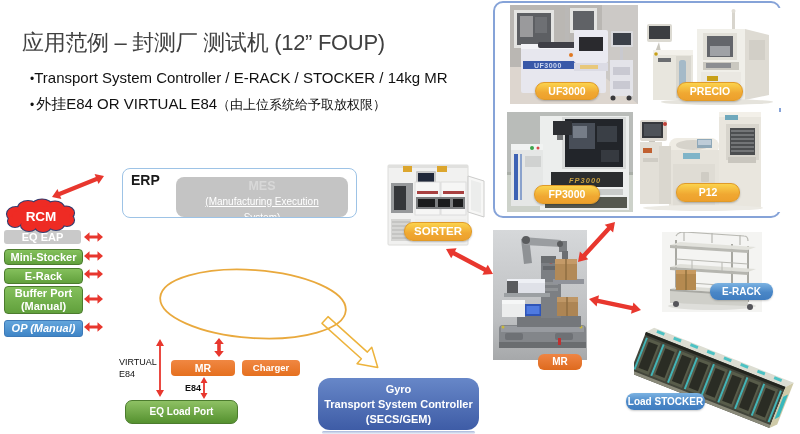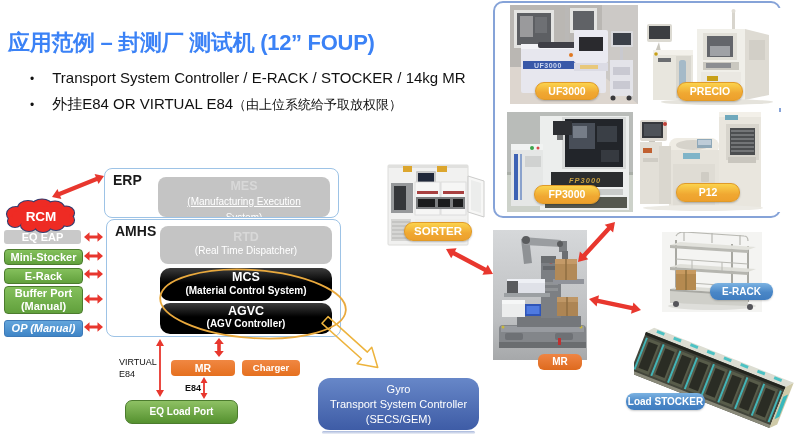--- a/index.html
+++ b/index.html
@@ -7,24 +7,24 @@
 #stage{position:absolute;left:0;top:0;width:800px;height:434px;background:#fff;}
 .abs{position:absolute;}
 .goldlbl{position:absolute;background:linear-gradient(#fbd34d,#f0a832 60%,#eda02c);border:1px solid #e09a28;border-radius:9px;color:#fff;font-weight:bold;text-align:center;box-shadow:0 1px 2px rgba(0,0,0,.25);}
 .bluelbl{position:absolute;background:linear-gradient(#7cb3e2,#4a87c7 55%,#3f7cbf);border-radius:8px;color:#fff;font-weight:bold;text-align:center;box-shadow:0 1px 2px rgba(0,0,0,.2);}
 .greenbox{position:absolute;background:linear-gradient(#84c05c,#61a03c);border:1px solid #4c7c2e;border-radius:4px;color:#fff;font-weight:bold;text-align:center;font-size:11px;}
 </style>
 </head>
 <body>
 <div id="stage">
 
-<div class="abs" style="left:8px;top:28px;width:480px;color:#3b82f6;font-size:22px;font-weight:bold;letter-spacing:-0.3px;">应用范例 – 封测厂 测试机 (12” FOUP)</div>
-
-<div class="abs" style="left:30px;top:69px;width:470px;color:#111;font-size:15px;"><span style="font-size:12px;">•</span><span style="margin-left:18px;text-align:center;">Transport System Controller / E-RACK / STOCKER / 14kg MR</span></div>
-<div class="abs" style="left:30px;top:95px;width:470px;color:#111;font-size:15px;"><span style="font-size:12px;">•</span><span style="margin-left:18px;">外挂E84 OR VIRTUAL E84<span style="font-size:13px;">（由上位系统给予取放权限）</span></span></div>
+<div class="abs" style="left:22px;top:28px;width:480px;color:#404040;font-size:22px;font-weight:normal;letter-spacing:-0.3px;">应用范例 – 封测厂 测试机 (12” FOUP)</div>
+
+<div class="abs" style="left:30px;top:69px;width:470px;color:#111;font-size:15px;"><span style="font-size:12px;">•</span><span style="text-align:center;">Transport System Controller / E-RACK / STOCKER / 14kg MR</span></div>
+<div class="abs" style="left:30px;top:95px;width:470px;color:#111;font-size:15px;"><span style="font-size:12px;">•</span><span style="margin-left:2px;">外挂E84 OR VIRTUAL E84<span style="font-size:13px;">（由上位系统给予取放权限）</span></span></div>
 
 <div class="abs" style="left:493px;top:1px;width:284px;height:213px;border:2px solid #86a3d8;border-radius:10px;background:#fff;"></div>
 
 <svg class="abs" style="left:510px;top:5px;" width="128" height="99" viewBox="0 0 128 99">
   <rect x="0" y="0" width="128" height="99" fill="#bab7b3"></rect>
   <rect x="0" y="62" width="128" height="37" fill="#ddd6cf"></rect>
   <polygon points="92,0 128,0 128,99 92,70" fill="#ccc9c6"></polygon>
   <rect x="4" y="5" width="40" height="38" fill="#e4e4e2"></rect>
   <rect x="7" y="8" width="34" height="32" fill="#5d5f63"></rect>
   <rect x="10" y="11" width="13" height="21" fill="#9a9a9c"></rect>
@@ -345,59 +345,44 @@
       <rect x="114" y="8" width="10" height="28"></rect>
           <rect x="132" y="8" width="10" height="28"></rect>
     </g>
 
     <polygon points="150,0 156,-7 156,38 150,44" fill="#cfcaa8"></polygon>
     <polygon points="151.5,10 155,6 155,30 151.5,34" fill="#38b8bc"></polygon>
   </g>
 </svg>
 <div class="bluelbl" style="left:626px;top:393px;width:79px;height:17px;font-size:10px;line-height:17px;white-space:nowrap;">Load STOCKER</div>
 
-<div class="abs" style="left:104px;top:168px;width:233px;height:48px;border:1.5px solid #9dc3e6;border-radius:8px;background:#fff;overflow:hidden;">
+<div class="abs" style="left:122px;top:168px;width:233px;height:48px;border:1.5px solid #9dc3e6;border-radius:8px;background:#fff;overflow:hidden;">
   <div class="abs" style="left:8px;top:3px;color:#1a1a1a;font-size:14px;font-weight:bold;">ERP</div>
   <div class="abs" style="left:53px;top:8px;width:172px;height:40px;background:#c4c4c4;border-radius:8px;text-align:center;">
     <div style="color:#d8d8d8;font-weight:bold;font-size:12.5px;line-height:15px;margin-top:2px;">MES</div>
     <div style="color:#fff;font-size:10px;line-height:16px;text-decoration:underline;">(Manufacturing Execution<br>System)</div>
   </div>
 </div>
 
-<div class="abs" style="left:106px;top:219px;width:233px;height:116px;border:1.5px solid #9dc3e6;border-radius:8px;background:#fff;">
-  <div class="abs" style="left:8px;top:3px;color:#1a1a1a;font-size:14px;font-weight:bold;">AMHS</div>
-  <div class="abs" style="left:53px;top:6px;width:172px;height:38px;background:#c4c4c4;border-radius:8px;text-align:center;">
-    <div style="color:#d8d8d8;font-weight:bold;font-size:12.5px;line-height:16px;margin-top:3px;">RTD</div>
-    <div style="color:#fff;font-size:10px;line-height:12px;">(Real Time Dispatcher)</div>
-  </div>
-  <div class="abs" style="left:53px;top:48px;width:172px;height:33px;background:linear-gradient(#3c3c3c,#000 45%);border-radius:10px;text-align:center;">
-    <div style="color:#fff;font-weight:bold;font-size:12.5px;line-height:15px;margin-top:2px;">MCS</div>
-    <div style="color:#fff;font-size:10px;font-weight:bold;line-height:12px;">(Material Control System)</div>
-  </div>
-  <div class="abs" style="left:53px;top:83px;width:172px;height:31px;background:linear-gradient(#3c3c3c,#000 45%);border-radius:10px;text-align:center;">
-    <div style="color:#fff;font-weight:bold;font-size:12.5px;line-height:14px;margin-top:1px;">AGVC</div>
-    <div style="color:#fff;font-size:10px;font-weight:bold;line-height:12px;">(AGV Controller)</div>
-  </div>
-</div>
 
 <div class="abs" style="left:4px;top:230px;width:77px;height:14px;background:#c9c9c9;border-radius:3px;color:#fff;font-weight:bold;font-size:11px;text-align:center;line-height:14px;">EQ EAP</div>
 <div class="greenbox" style="left:4px;top:249px;width:77px;height:14px;line-height:14px;">Mini-Stocker</div>
 <div class="greenbox" style="left:4px;top:268px;width:77px;height:14px;line-height:14px;">E-Rack</div>
 <div class="greenbox" style="left:4px;top:286px;width:77px;height:26px;line-height:13px;">Buffer Port<br>(Manual)</div>
 <div class="abs" style="left:4px;top:320px;width:77px;height:15px;background:linear-gradient(#63a5dc,#3f85c6);border:1px solid #3d7ab8;border-radius:3px;color:#fff;font-weight:bold;font-size:11px;text-align:center;line-height:15px;font-style:italic;">OP (Manual)</div>
 
 <div class="abs" style="left:119px;top:356px;color:#111;font-size:9px;line-height:12px;">VIRTUAL<br>E84</div>
 <div class="abs" style="left:185px;top:383px;color:#111;font-size:9px;font-weight:bold;">E84</div>
 
 <div class="abs" style="left:171px;top:360px;width:64px;height:16px;background:linear-gradient(#f08742,#e5701f);border-radius:4px;color:#fff;font-weight:bold;font-size:10.5px;text-align:center;line-height:16px;">MR</div>
 <div class="abs" style="left:242px;top:360px;width:58px;height:16px;background:linear-gradient(#f08742,#e5701f);border-radius:4px;color:#fff;font-weight:bold;text-align:center;line-height:16px;font-size:9.5px;">Charger</div>
 
 <div class="abs" style="left:125px;top:400px;width:111px;height:22px;background:linear-gradient(#8ec164,#55912f);border:1px solid #4c7c2e;border-radius:7px;color:#fff;font-weight:bold;font-size:10px;text-align:center;line-height:21px;">EQ Load Port</div>
 
-<div class="abs" style="left:318px;top:378px;width:161px;height:52px;background:linear-gradient(#6787c8,#3e5ca6);border-radius:12px;color:#fff;font-weight:normal;font-size:11px;text-align:center;line-height:15px;padding-top:4px;box-sizing:border-box;white-space:nowrap;">Gyro<br>Transport System Controller<br>(SECS/GEM)</div>
+<div class="abs" style="left:318px;top:378px;width:161px;height:52px;background:linear-gradient(#6787c8,#3e5ca6);border-radius:12px;color:#fff;font-weight:bold;font-size:11px;text-align:center;line-height:15px;padding-top:4px;box-sizing:border-box;white-space:nowrap;">Gyro<br>Transport System Controller<br>(SECS/GEM)</div>
 <div class="abs" style="left:322px;top:431px;width:153px;height:3px;background:linear-gradient(#8298cb,#e8ecf5);border-radius:2px;opacity:0.7;"></div>
 
 <svg class="abs" style="left:0;top:0;" width="800" height="434" viewBox="0 0 800 434">
   <g>
     <polygon points="52.0,197.0 61.4,198.9 60.2,195.9 97.3,180.9 98.5,183.9 104.0,176.0 94.6,174.1 95.8,177.1 58.7,192.1 57.5,189.1" fill="#e8372e"></polygon>
     <polygon points="84.0,237.0 89.5,241.8 89.5,238.5 97.5,238.5 97.5,241.8 103.0,237.0 97.5,232.2 97.5,235.5 89.5,235.5 89.5,232.2" fill="#e8372e"></polygon>
     <polygon points="84.0,256.0 89.5,260.8 89.5,257.5 97.5,257.5 97.5,260.8 103.0,256.0 97.5,251.2 97.5,254.5 89.5,254.5 89.5,251.2" fill="#e8372e"></polygon>
     <polygon points="84.0,274.0 89.5,278.8 89.5,275.5 97.5,275.5 97.5,278.8 103.0,274.0 97.5,269.2 97.5,272.5 89.5,272.5 89.5,269.2" fill="#e8372e"></polygon>
     <polygon points="84.0,299.0 89.5,303.8 89.5,300.5 97.5,300.5 97.5,303.8 103.0,299.0 97.5,294.2 97.5,297.5 89.5,297.5 89.5,294.2" fill="#e8372e"></polygon>
     <polygon points="84.0,327.0 89.5,331.8 89.5,328.5 97.5,328.5 97.5,331.8 103.0,327.0 97.5,322.2 97.5,325.5 89.5,325.5 89.5,322.2" fill="#e8372e"></polygon>

